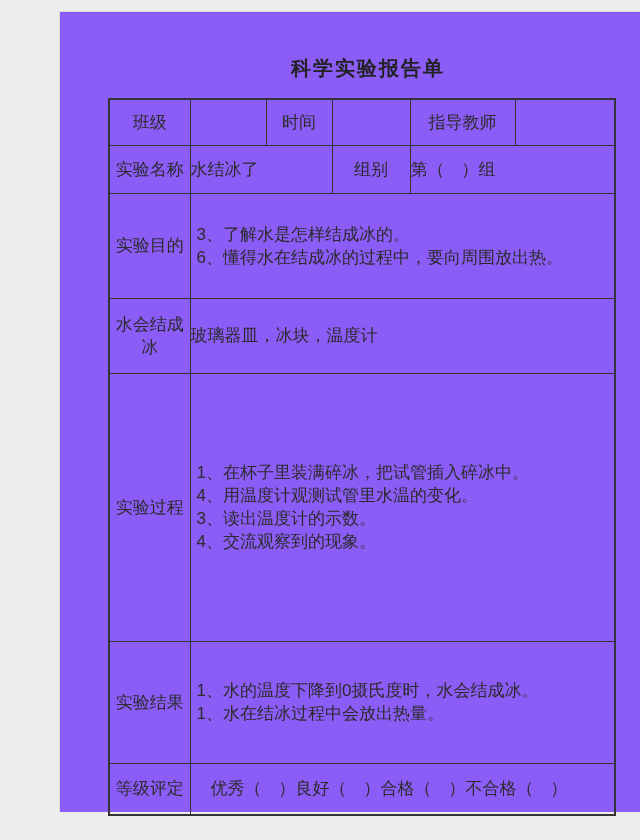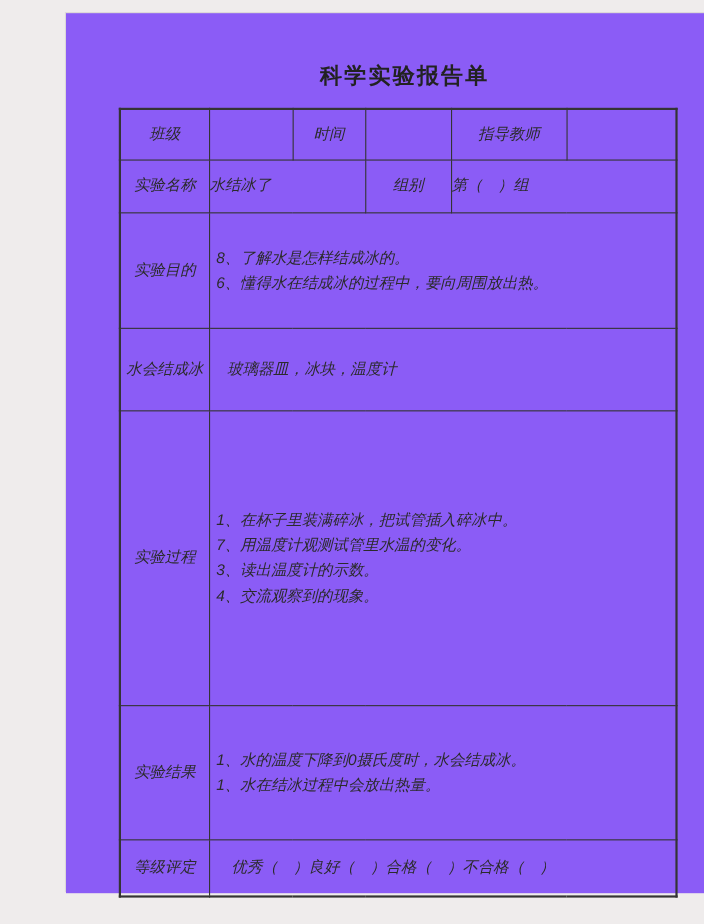--- a/index.html
+++ b/index.html
@@ -28,38 +28,37 @@
   }
   table.report {
     border-collapse: collapse;
     table-layout: fixed;
     width: 506px;
     margin: 16px 0 0 48px;
     border: 2px solid #343434;
   }
   td {
     border: 1px solid #343434;
-    font-size: 14px;
+    font-size: 17px;
     vertical-align: middle;
     color: #2b2b2b;
     overflow: hidden;
-    font-style: italic;
   }
   .lbl { text-align: center; }
   .center { }
   tr.r1 td { height: 46px; }
   tr.r2 td { height: 48px; }
   tr.r3 td { height: 105px; }
   tr.r4 td { height: 75px; }
   tr.r5 td { height: 268px; }
   tr.r6 td { height: 122px; }
   tr.r7 td { height: 52px; }
   .content { padding-left: 6px; }
   .content div { line-height: 23px; white-space: nowrap; }
-  .materials { padding-left: 16px; }
+  .materials { }
   .rating { padding-left: 20px; white-space: nowrap; border-radius: 14px; }
 </style>
 </head>
 <body>
 
 <div class="page">
   <h1 class="title">科学实验报告单</h1>
 
   <table class="report">
     <colgroup>
@@ -84,35 +83,35 @@
     <tr class="r2">
       <td class="lbl">实验名称</td>
       <td class="center" colspan="2">水结冰了</td>
       <td class="lbl">组别</td>
       <td class="center" colspan="2">第（　）组</td>
     </tr>
 
     <tr class="r3">
       <td class="lbl">实验目的</td>
       <td class="content" colspan="5">
-        <div>8、了解水是怎样结成冰的。</div>
+        <div>3、了解水是怎样结成冰的。</div>
         <div>6、懂得水在结成冰的过程中，要向周围放出热。</div>
       </td>
     </tr>
 
     <tr class="r4">
       <td class="lbl">水会结成冰</td>
       <td class="materials" colspan="5">玻璃器皿，冰块，温度计</td>
     </tr>
 
     <tr class="r5">
       <td class="lbl">实验过程</td>
       <td class="content" colspan="5">
         <div>1、在杯子里装满碎冰，把试管插入碎冰中。</div>
-        <div>7、用温度计观测试管里水温的变化。</div>
+        <div>4、用温度计观测试管里水温的变化。</div>
         <div>3、读出温度计的示数。</div>
         <div>4、交流观察到的现象。</div>
       </td>
     </tr>
 
     <tr class="r6">
       <td class="lbl">实验结果</td>
       <td class="content" colspan="5">
         <div>1、水的温度下降到0摄氏度时，水会结成冰。</div>
         <div>1、水在结冰过程中会放出热量。</div>

